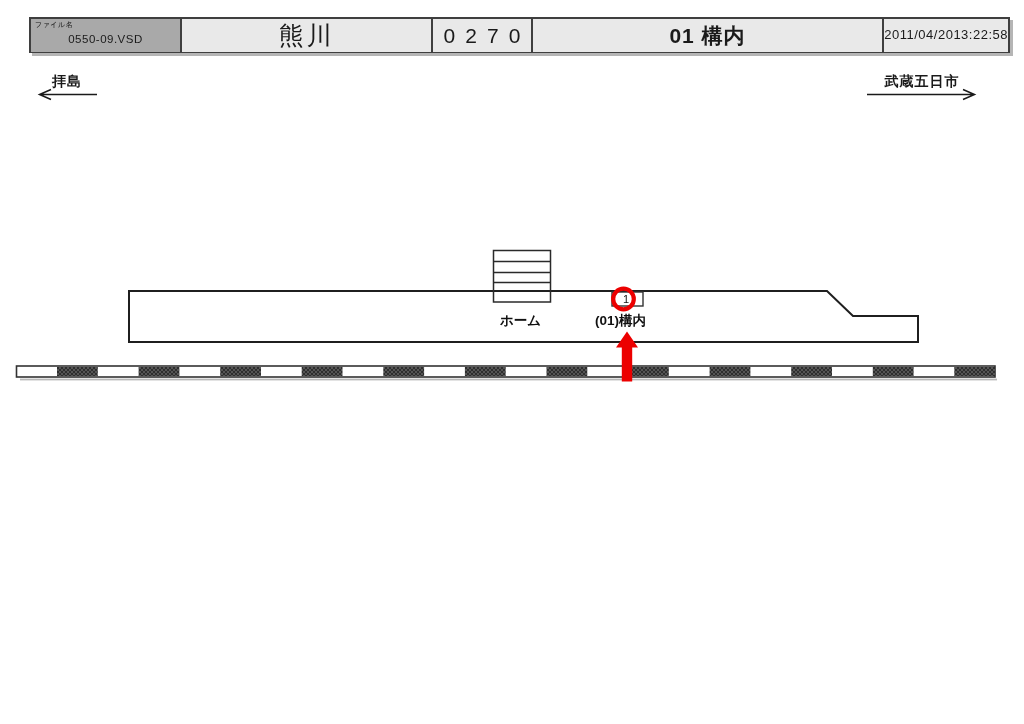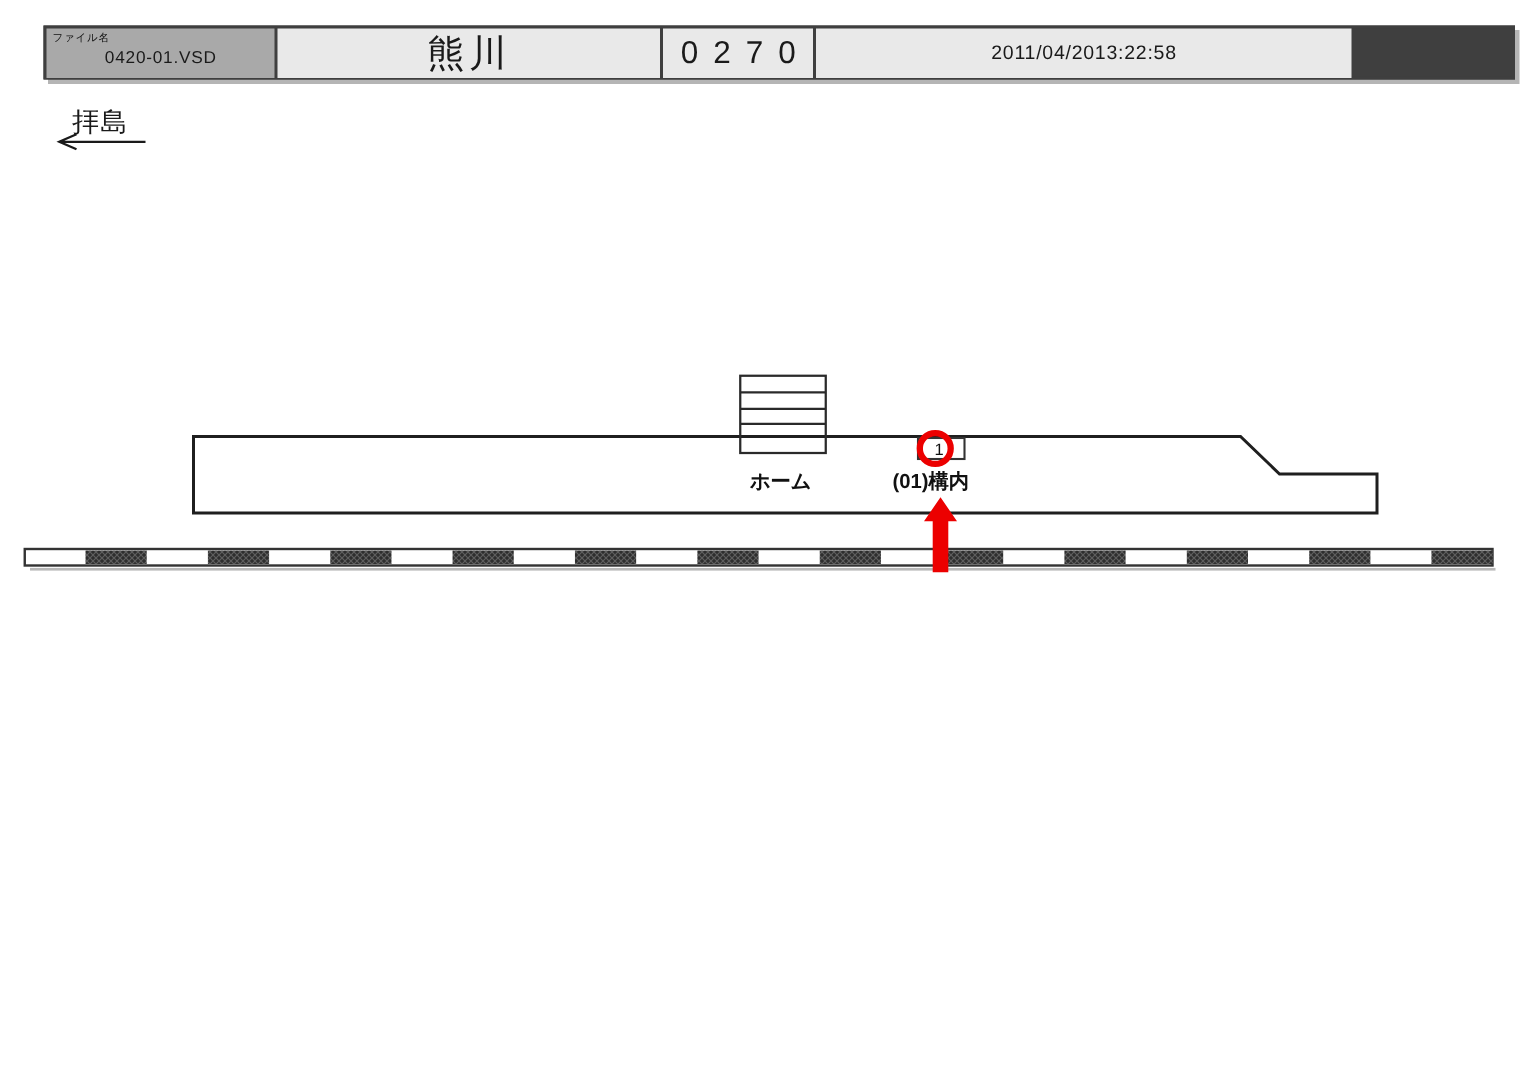--- a/index.html
+++ b/index.html
@@ -18,58 +18,67 @@
   .cell{background:#e9e9e9;display:flex;align-items:center;justify-content:center;}
   .cell.file{background:#a9a9a9;position:relative;}
   .file-label{position:absolute;left:4px;top:1px;font-size:7px;color:#111;letter-spacing:.5px;}
   .file-value{font-size:11.5px;margin-top:7px;letter-spacing:.5px;}
   .station-name{font-size:25px;font-weight:normal;letter-spacing:3px;}
   .station-code{font-size:21px;letter-spacing:10px;padding-left:10px;}
   .sheet-title{font-size:21px;font-weight:bold;letter-spacing:1px;}
   .cell.datetime{flex-direction:row;font-size:13px;line-height:1.25;letter-spacing:.5px;}
   
   .dir{position:absolute;top:74px;text-align:center;}
-  .dir .dir-label{display:block;font-size:18px;font-weight:normal;letter-spacing:1px;line-height:14px;}
+  .dir .dir-label{display:block;font-size:14px;font-weight:bold;letter-spacing:1px;line-height:14px;}
   .dir svg{display:block;margin-top:0px;}
   .dir-left{left:36px;width:62px;}
   .dir-right{left:866px;width:112px;}
   
   .diagram{position:absolute;left:0;top:0;}
   .diag-label{font-family:"Liberation Sans","DejaVu Sans",sans-serif;font-size:13.5px;font-weight:bold;fill:#111;}
   .num-label{font-family:"Liberation Sans","DejaVu Sans",sans-serif;font-size:11px;fill:#111;}
 </style>
 </head>
 <body>
 
 <div class="page">
 
   <div class="title-block">
     <div class="cell file">
       <span class="file-label">ファイル名</span>
-      <span class="file-value">0420-01.VSD</span>
+      <span class="file-value">0550-09.VSD</span>
     </div>
     <div class="cell">
       <span class="station-name">熊川</span>
     </div>
     <div class="cell">
       <span class="station-code">0270</span>
+    </div>
+    <div class="cell">
+      <span class="sheet-title">01 構内</span>
     </div>
     <div class="cell datetime">
       <span>2011/04/20</span>
       <span>13:22:58</span>
     </div>
   </div>
 
   <div class="dir dir-left">
     <span class="dir-label">拝島</span>
     <svg width="62" height="13" viewBox="0 0 62 13">
       <path d="M61,6.5 H3.5 M15,1.5 L3.5,6.5 L15,11.5" stroke="#1a1a1a" stroke-width="1.5" fill="none"></path>
     </svg>
   </div>
 
+  <div class="dir dir-right">
+    <span class="dir-label">武蔵五日市</span>
+    <svg width="112" height="13" viewBox="0 0 112 13">
+      <path d="M1,6.5 H108.5 M97,1.5 L108.5,6.5 L97,11.5" stroke="#1a1a1a" stroke-width="1.5" fill="none"></path>
+    </svg>
+  </div>
 
   <svg class="diagram" width="1024" height="724" viewBox="0 0 1024 724">
     <defs>
       <pattern id="crosshatch" width="4" height="4" patternUnits="userSpaceOnUse">
         <rect width="4" height="4" fill="#2e2e2e"></rect>
         <path d="M0,0 L4,4 M4,0 L0,4" stroke="#5f5f5f" stroke-width="0.8"></path>
       </pattern>
     </defs>
 
     <polygon points="129,291 827,291 853,316 918,316 918,342 129,342" fill="#ffffff" stroke="#1f1f1f" stroke-width="2"></polygon>

